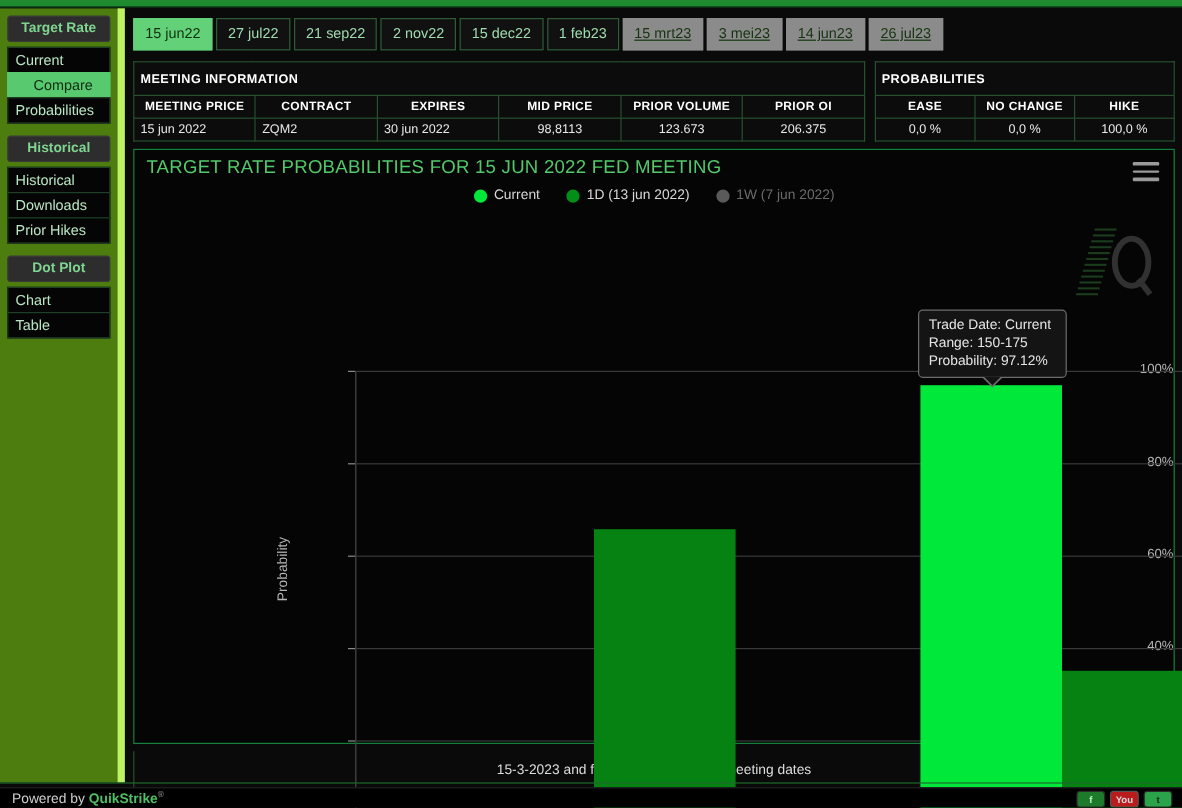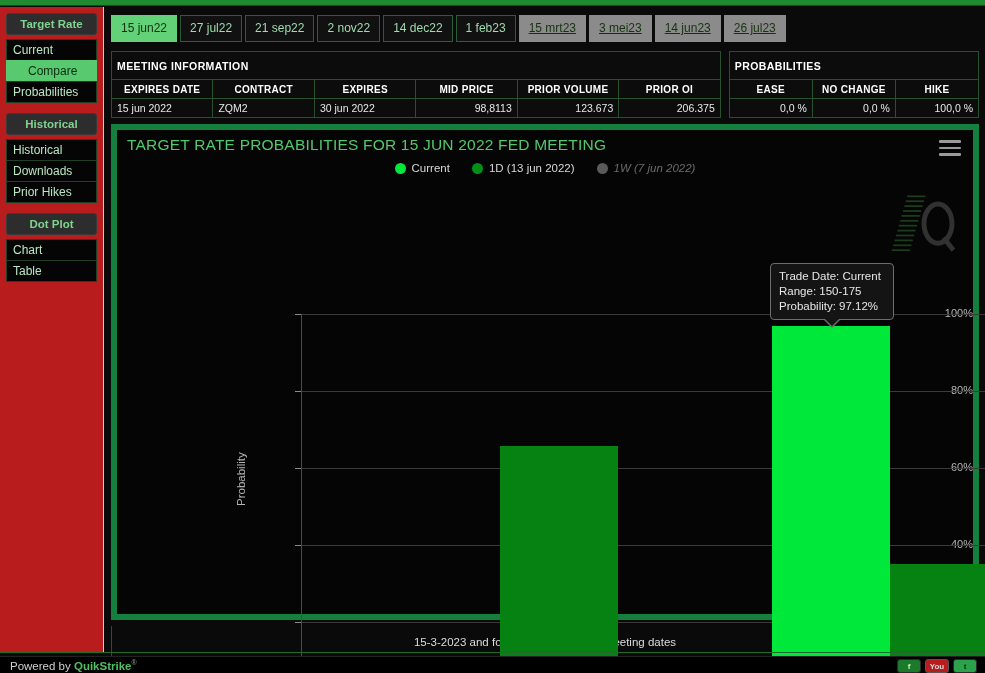--- a/index.html
+++ b/index.html
@@ -19,22 +19,22 @@
   .topbar {
     position: absolute; left: 0; top: 0;
     width: 985px; height: 6px;
     background: #1f8a2f;
     border-bottom: 1px solid #0d4f18;
   }
   
   .sidebar {
     position: absolute; left: 0; top: 7px;
     width: 104px; height: 645px;
-    background: #b91c1c;
-    border-right: 1px solid #bef264;
+    background: #4d7c0f;
+    border-right: 6px solid #bef264;
     padding: 6px 6px 0 6px;
   }
   .side-group-title {
     height: 22px; line-height: 21px;
     text-align: center;
     background: #2d2d2d;
     border: 1px solid #3a3a3a;
     border-radius: 3px;
     color: #7fd490;
     font-size: 11.5px;
@@ -123,26 +123,26 @@
     border-left: none; border-right: none; border-top: none;
   }
   table.tbl th {
     text-align: center;
     font-weight: bold;
     color: #ffffff;
     font-size: 10px;
     letter-spacing: .3px;
   }
   table.tbl td.c { }
-  table.tbl td.r { text-align: right; }
+  table.tbl td.r { text-align: center; }
   
   .chart-card {
     position: relative;
     margin: 0 2px;
-    border: 6px solid #15803d;
+    border: 1px solid #15803d;
     background: #050505;
     height: 496px;
   }
   .chart-title {
     position: absolute; left: 10px; top: 6px;
     color: #52c96a;
     font-size: 15.5px;
     letter-spacing: .2px;
   }
   .hamburger {
@@ -166,21 +166,21 @@
   .legend-item {
     display: flex; align-items: center; gap: 6px;
     font-size: 11.5px;
     cursor: pointer;
   }
   .legend-dot {
     width: 11px; height: 11px; border-radius: 50%;
     display: inline-block;
   }
   .legend-label { color: #d8d8d8; }
-  .legend-item.off .legend-label { color: #6b6b6b; font-style: italic; }
+  .legend-item.off .legend-label { color: #6b6b6b; }
   
   .plot {
     position: absolute;
     left: 185px; top: 184px;
     width: 785px; height: 384px;
   }
   .plot .gridline {
     position: absolute; left: 0; width: 100%;
     height: 1px; background: #3a3a3a;
   }
@@ -326,37 +326,37 @@
     </div>
   </div>
 
   <div class="main">
 
     <div class="tabs">
       <div class="tab active">15 jun22</div>
       <div class="tab">27 jul22</div>
       <div class="tab">21 sep22</div>
       <div class="tab">2 nov22</div>
-      <div class="tab">14 dec22</div>
+      <div class="tab">15 dec22</div>
       <div class="tab">1 feb23</div>
       <div class="tab projected">15 mrt23</div>
       <div class="tab projected">3 mei23</div>
       <div class="tab projected">14 jun23</div>
       <div class="tab projected">26 jul23</div>
     </div>
 
     <div class="info-row">
 
       <table class="tbl meeting">
         <tbody>
             <tr>
           <td class="caption" colspan="6">MEETING INFORMATION</td>
         </tr>
         <tr>
-          <th style="width:130px">EXPIRES DATE</th>
+          <th style="width:130px">MEETING PRICE</th>
           <th style="width:97px">CONTRACT</th>
           <th style="width:97px">EXPIRES</th>
           <th style="width:94px">MID PRICE</th>
           <th style="width:108px">PRIOR VOLUME</th>
           <th style="width:88px">PRIOR OI</th>
         </tr>
         <tr>
           <td class="c">15 jun 2022</td>
           <td class="c">ZQM2</td>
           <td class="c">30 jun 2022</td>

